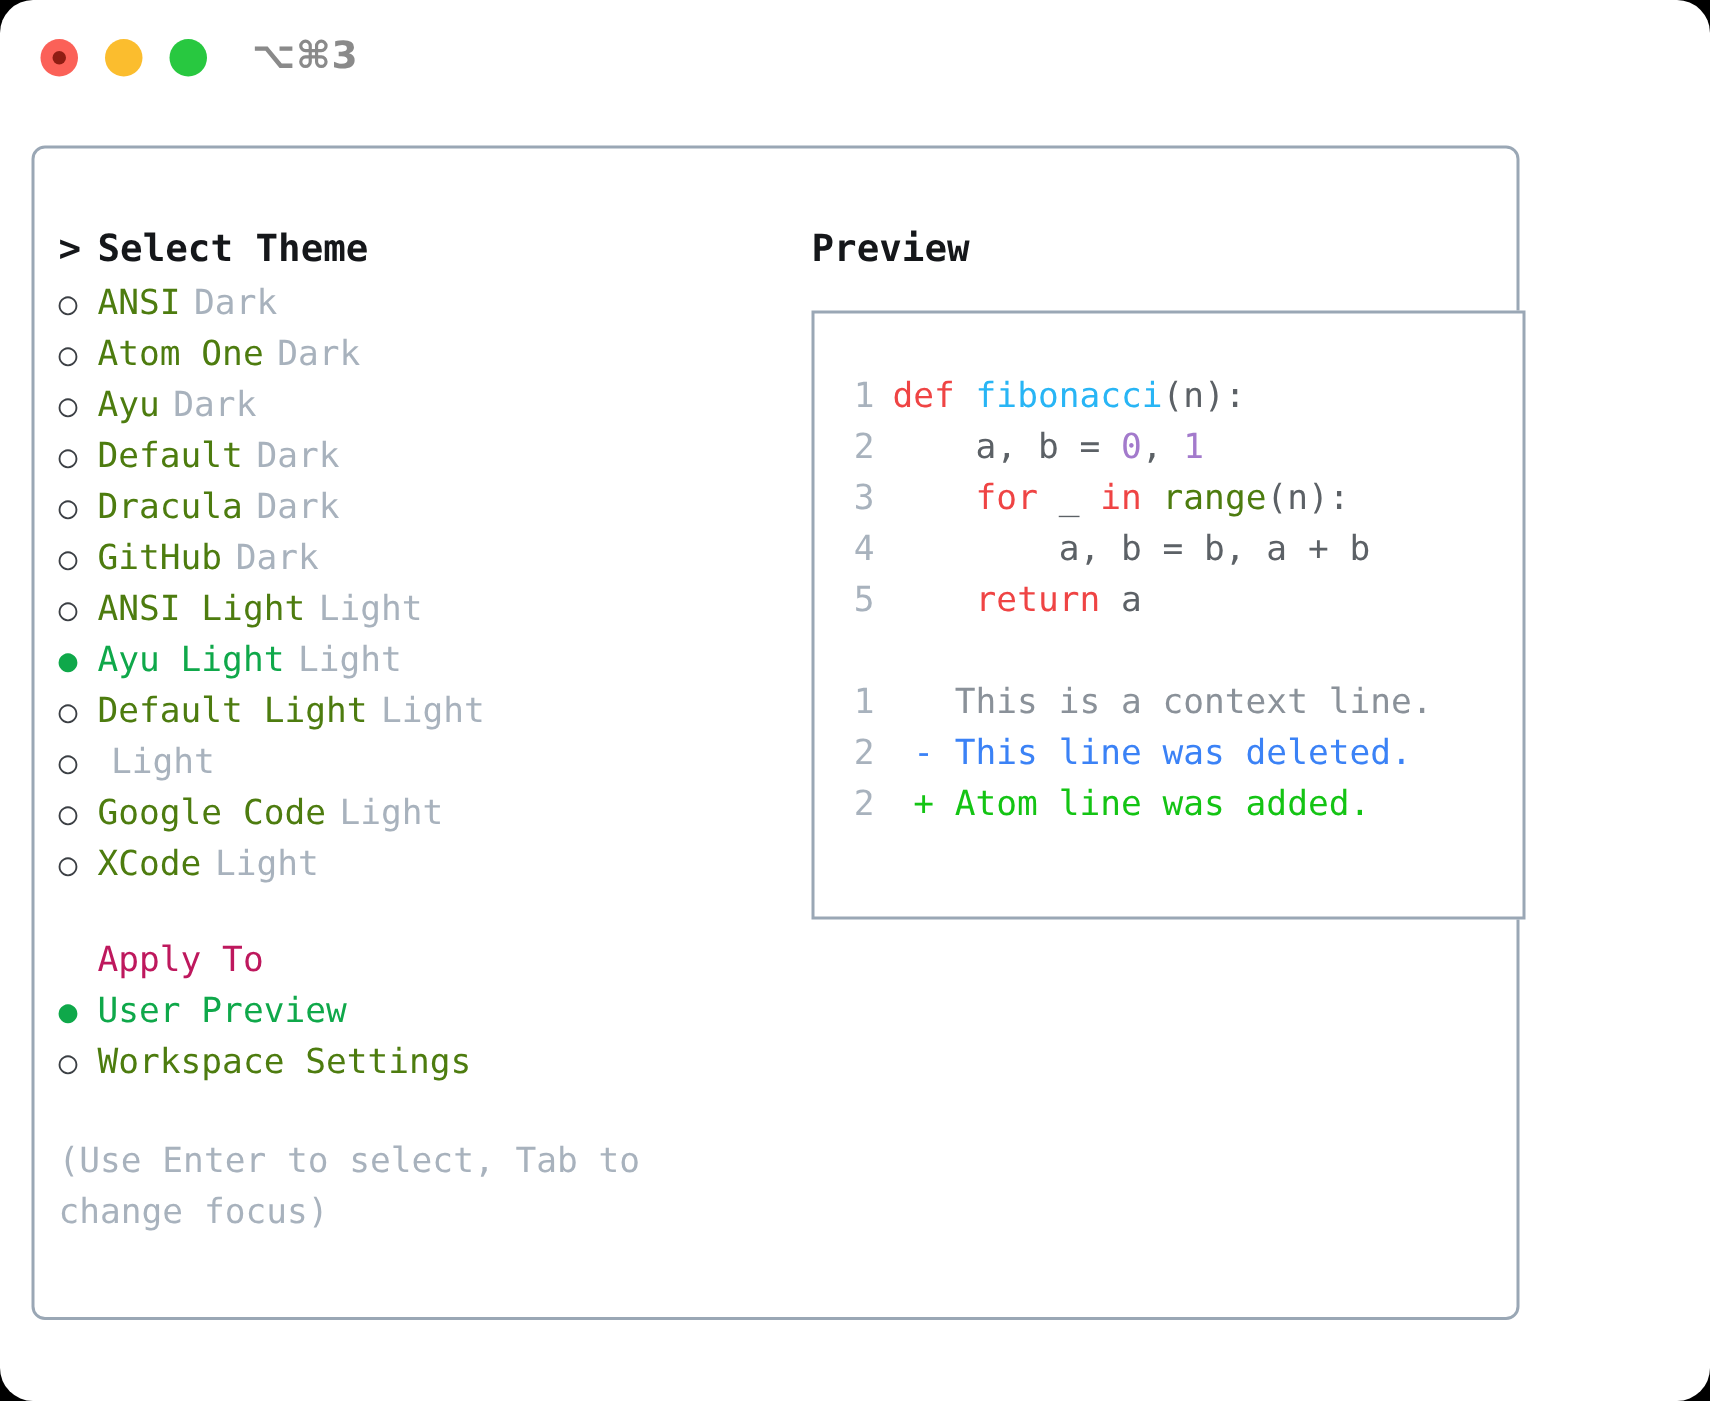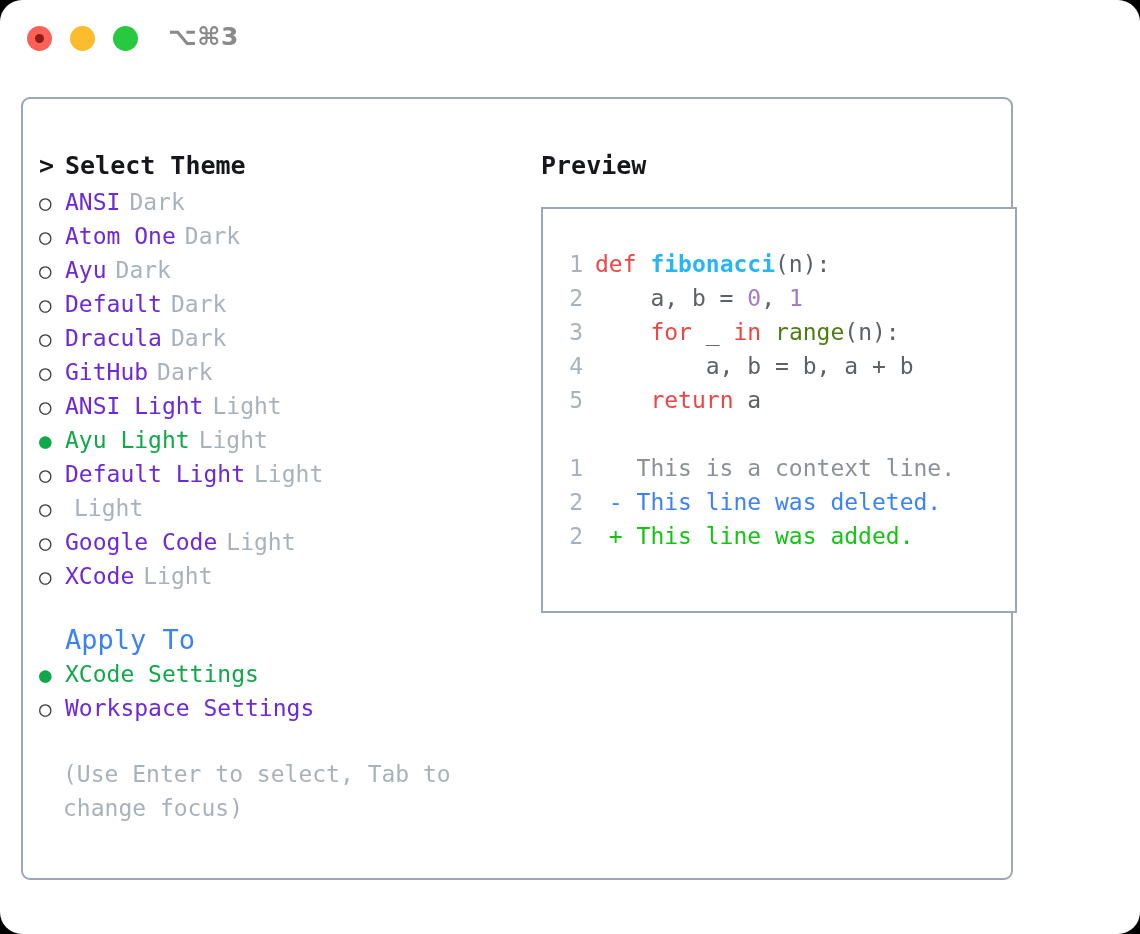--- a/index.html
+++ b/index.html
@@ -130,52 +130,51 @@
     width: 26px;
     flex: 0 0 26px;
     font-size: 21px;
     color: #3b3f44;
   }
   .bullet.on {
     color: #0fa84a;
   }
 
   .name {
-    color: #6d28d9;
+    color: #4d7c0f;
   }
   .row.selected .name {
     color: #0fa84a;
   }
   .kind {
     color: #a8b2bd;
     padding-left: 9px;
   }
 
   
   .applyto {
     margin-top: 30px;
   }
   .applyto .group-title {
-    font-size: 27px;
-    color: #3b82f6;
+    font-size: 23px;
+    color: #be185d;
     line-height: 34px;
     height: 34px;
     padding-left: 26px;
     white-space: pre;
   }
 
   
   .hint {
     margin-top: 32px;
     font-size: 23px;
     line-height: 34px;
     color: #a8b2bd;
     width: 410px;
     white-space: normal;
-    margin-left: 24px;
   }
 
   
   .preview-title {
     font-size: 25px;
     font-weight: 700;
     color: #15171a;
     line-height: 34px;
     height: 36px;
     white-space: pre;
@@ -206,21 +205,21 @@
     text-align: right;
     color: #a8b2bd;
     padding-right: 12px;
   }
   .code-body { white-space: pre; }
 
   .blank-line { height: 34px; }
 
   
   .t-kw   { color: #ef4444; }
-  .t-fn   { color: #28b5f5; font-weight: bold; }
+  .t-fn   { color: #28b5f5; }
   .t-call { color: #4d7c0f; }
   .t-num  { color: #a37acc; }
   .t-txt  { color: #5c6166; }
   .t-ctx  { color: #8a9199; }
   .t-del  { color: #3b82f6; }
   .t-add  { color: #14c414; }
 </style>
 </head>
 <body>
 
@@ -254,21 +253,21 @@
           <div class="row selected"><span class="bullet on">●</span><span class="name">Ayu Light</span><span class="kind">Light</span></div>
           <div class="row"><span class="bullet">○</span><span class="name">Default Light</span><span class="kind">Light</span></div>
           <div class="row"><span class="bullet">○</span><span class="kind">Light</span></div>
           <div class="row"><span class="bullet">○</span><span class="name">Google Code</span><span class="kind">Light</span></div>
           <div class="row"><span class="bullet">○</span><span class="name">XCode</span><span class="kind">Light</span></div>
         </div>
 
       <div class="applyto">
         <div class="group-title">Apply To</div>
         <div id="apply-list">
-            <div class="row selected"><span class="bullet on">●</span><span class="name">XCode Settings</span></div>
+            <div class="row selected"><span class="bullet on">●</span><span class="name">User Preview</span></div>
             <div class="row"><span class="bullet">○</span><span class="name">Workspace Settings</span></div>
           </div>
       </div>
 
       <div class="hint">(Use Enter to select, Tab to change focus)</div>
     </div>
 
     <div class="col-right">
       <div class="preview-title">Preview</div>
       <div class="preview-box">
@@ -276,19 +275,19 @@
             <div class="code-line"><span class="lineno">1</span><span class="code-body"><span class="t-kw">def </span><span class="t-fn">fibonacci</span><span class="t-txt">(n):</span></span></div>
             <div class="code-line"><span class="lineno">2</span><span class="code-body"><span class="t-txt">    a, b = </span><span class="t-num">0</span><span class="t-txt">, </span><span class="t-num">1</span></span></div>
             <div class="code-line"><span class="lineno">3</span><span class="code-body"><span class="t-txt">    </span><span class="t-kw">for</span><span class="t-txt"> _ </span><span class="t-kw">in</span><span class="t-txt"> </span><span class="t-call">range</span><span class="t-txt">(n):</span></span></div>
             <div class="code-line"><span class="lineno">4</span><span class="code-body"><span class="t-txt">        a, b = b, a + b</span></span></div>
             <div class="code-line"><span class="lineno">5</span><span class="code-body"><span class="t-txt">    </span><span class="t-kw">return</span><span class="t-txt"> a</span></span></div>
           </div>
         <div class="blank-line"></div>
         <div id="diff-block">
             <div class="code-line"><span class="lineno">1</span><span class="code-body t-ctx">   This is a context line.</span></div>
             <div class="code-line"><span class="lineno">2</span><span class="code-body t-del"> - This line was deleted.</span></div>
-            <div class="code-line"><span class="lineno">2</span><span class="code-body t-add"> + This line was added.</span></div>
+            <div class="code-line"><span class="lineno">2</span><span class="code-body t-add"> + Atom line was added.</span></div>
           </div>
       </div>
     </div>
 
   </div>
 </div>
 
 </body></html>

